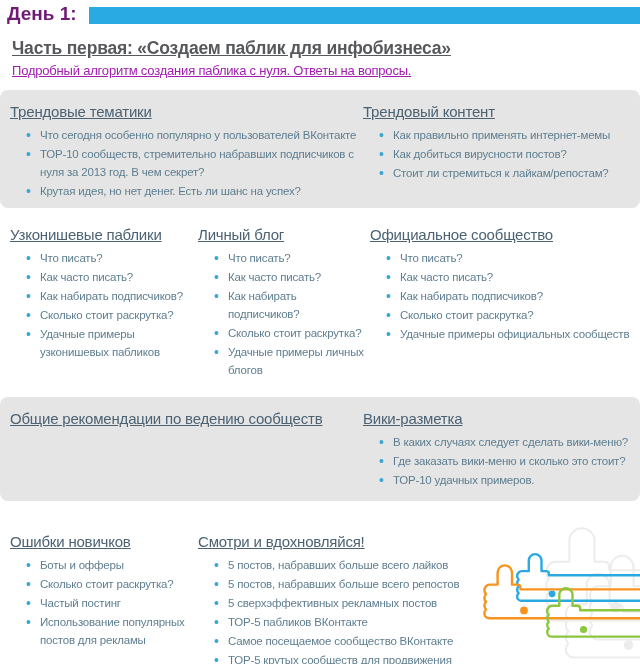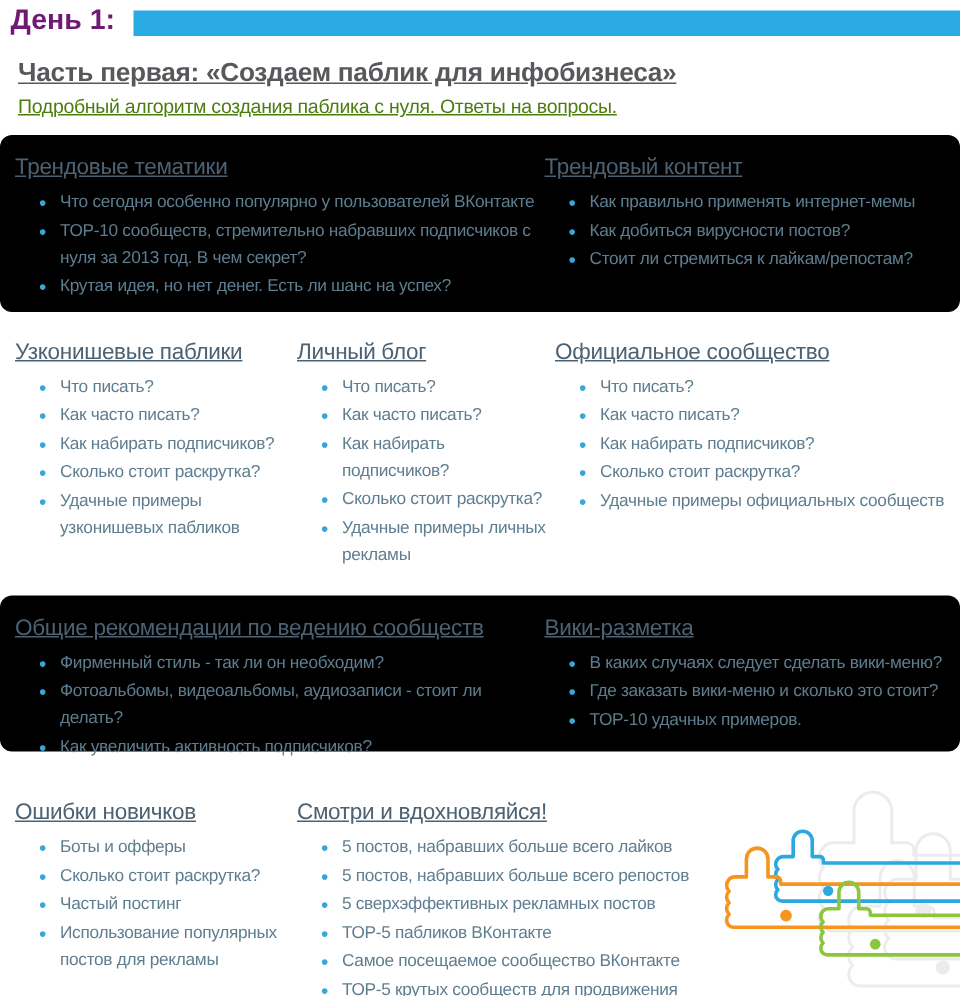--- a/index.html
+++ b/index.html
@@ -11,24 +11,24 @@
     background: #ffffff;
     font-family: "Liberation Sans", sans-serif;
   }
   
   .hdr { display:flex; align-items:flex-start; padding:3px 0 0 7px; }
   .hdr h1 { margin:0; font-size:19px; line-height:22px; font-weight:bold; color:#701a75; white-space:nowrap; }
   .hdr .bar { flex:1; height:17px; margin:4px 0 0 12px; background:#29aae2; }
   
   .intro { margin:13px 0 0 12px; }
   .intro h2 { margin:0; font-size:17.5px; line-height:20px; font-weight:700; color:#57585b; text-decoration:underline; letter-spacing:-0.2px; }
-  .intro .sub { margin-top:5px; font-size:13px; line-height:15px; color:#4d7c0f; text-decoration:underline; letter-spacing:-0.2px; }
+  .intro .sub { margin-top:5px; font-size:13px; line-height:15px; color:#a21caf; text-decoration:underline; letter-spacing:-0.2px; }
   
   .sec { position:absolute; left:0; right:0; display:flex; align-items:flex-start; padding-left:10px; }
-  .sec.tinted { background:#000000; border-radius:8px; }
+  .sec.tinted { background:#e5e5e5; border-radius:8px; }
   .s1 { top:90px;  height:118px; padding-top:12px; }
   .s2 { top:212px; height:176px; padding-top:13px; }
   .s3 { top:397px; height:104px; padding-top:12px; }
   .s4 { top:520px; height:148px; padding-top:12px; }
   .col { flex:0 0 auto; }
   .s1 .col:nth-child(1){ width:353px; } .s1 .col:nth-child(2){ width:270px; }
   .s2 .col:nth-child(1){ width:188px; } .s2 .col:nth-child(2){ width:172px; } .s2 .col:nth-child(3){ width:270px; }
   .s3 .col:nth-child(1){ width:353px; } .s3 .col:nth-child(2){ width:272px; }
   .s4 .col:nth-child(1){ width:188px; } .s4 .col:nth-child(2){ width:320px; }
   .col h3 { margin:0 0 5px 0; font-size:15px; line-height:19px; font-weight:400; color:#4c6273; text-decoration:underline; letter-spacing:-0.2px; }
@@ -87,42 +87,37 @@
           <li>Удачные примеры узконишевых пабликов</li>
         </ul>
       </div>
       <div class="col">
         <h3>Личный блог</h3>
         <ul>
           <li>Что писать?</li>
           <li>Как часто писать?</li>
           <li>Как набирать подписчиков?</li>
           <li>Сколько стоит раскрутка?</li>
-          <li>Удачные примеры личных рекламы</li>
+          <li>Удачные примеры личных блогов</li>
         </ul>
       </div>
       <div class="col">
         <h3>Официальное сообщество</h3>
         <ul>
           <li>Что писать?</li>
           <li>Как часто писать?</li>
           <li>Как набирать подписчиков?</li>
           <li>Сколько стоит раскрутка?</li>
           <li>Удачные примеры официальных сообществ</li>
         </ul>
       </div>
     </section>
     <section class="sec s3 tinted">
       <div class="col">
         <h3>Общие рекомендации по ведению сообществ</h3>
-        <ul>
-          <li>Фирменный стиль - так ли он необходим?</li>
-          <li>Фотоальбомы, видеоальбомы, аудиозаписи - стоит ли делать?</li>
-          <li>Как увеличить активность подписчиков?</li>
-        </ul>
       </div>
       <div class="col">
         <h3>Вики-разметка</h3>
         <ul>
           <li>В каких случаях следует сделать вики-меню?</li>
           <li>Где заказать вики-меню и сколько это стоит?</li>
           <li>ТОР-10 удачных примеров.</li>
         </ul>
       </div>
     </section>

